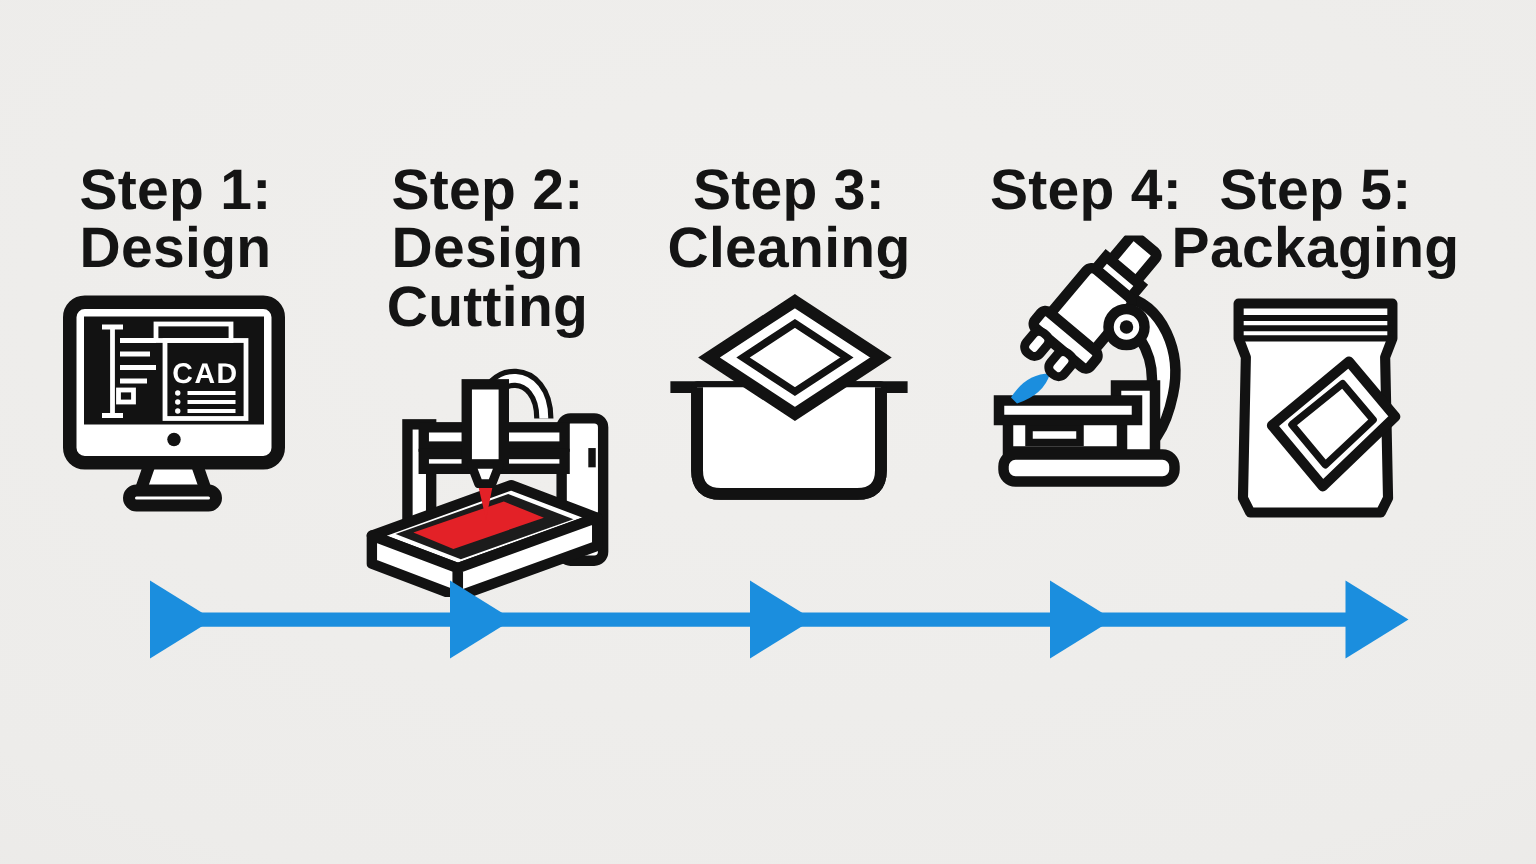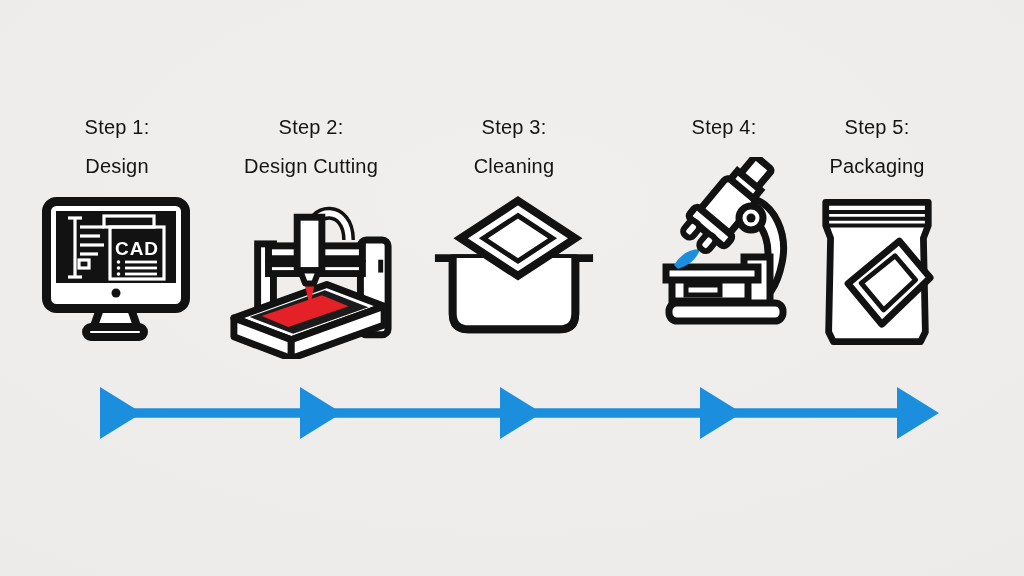--- a/index.html
+++ b/index.html
@@ -2,21 +2,21 @@
 <html><head>
 <meta charset="utf-8">
 <style>
   html,body{margin:0;padding:0;background:#d8d6d4;}
   .stage{
     position:relative;width:1024px;height:576px;overflow:hidden;
     background:radial-gradient(130% 130% at 50% 35%, #f0efed 0%, #edecea 55%, #e7e5e3 100%);
     font-family:"Liberation Sans", sans-serif;
   }
   .step{position:absolute;top:108px;width:220px;text-align:center;}
-  .step-label{font-weight:400;font-size:20px;line-height:39px;color:#141414;letter-spacing:.2px;}
+  .step-label{font-weight:700;font-size:38px;line-height:39px;color:#141414;letter-spacing:.2px;}
   .icon-wrap{height:172px;margin-top:10px;display:flex;justify-content:center;}
   .flow-arrow{position:absolute;left:0;top:378px;}
   .arrow-shape{fill:#1b8ede;}
   .arrow-line{stroke:#1b8ede;stroke-width:9.5;}
   svg .ink-stroke{stroke:#121212;fill:#ffffff;}
   .cad-text{font-family:"Liberation Sans",sans-serif;font-weight:700;font-size:19px;fill:#ffffff;letter-spacing:1px;}
 </style>
 </head>
 <body>
 
@@ -54,21 +54,21 @@
         <g stroke="#ffffff" stroke-width="2.8">
           <path d="M83,66 H115"></path>
             <path d="M83,72 H115"></path>
             <path d="M83,78 H115"></path>
         </g>
         <circle cx="74" cy="97" r="4.5" fill="#121212"></circle>
       </svg>
     </div>
   </div>
 
-  <div class="step" style="left:201px">
+  <div class="step" style="left:215px">
     <div class="step-label">
       <div>Step 2:</div>
       <div>Design Cutting</div>
     </div>
     <div class="icon-wrap">
       <svg width="170" height="163" viewBox="0 0 172 164">
         <path d="M86,38 C86,10 124,8 124,44" fill="none" stroke="#121212" stroke-width="13"></path>
         <path d="M86,38 C86,10 124,8 124,44" fill="none" stroke="#ffffff" stroke-width="6"></path>
         <rect class="ink-stroke" x="32" y="48" width="16" height="72" stroke-width="7"></rect>
         <rect class="ink-stroke" x="136" y="44" width="28" height="96" rx="6" stroke-width="7"></rect>
@@ -80,21 +80,21 @@
         <path d="M36,121 L97,100 L124,111 L63,132 Z" fill="#e32127"></path>
         <path class="ink-stroke" d="M8,123 L8,142 L66,164 L66,145 Z" stroke-width="7" stroke-linejoin="round"></path>
         <path class="ink-stroke" d="M66,145 L66,164 L160,130 L160,111 Z" stroke-width="7" stroke-linejoin="round"></path>
         <path d="M78,82 L91,82 L85,112 Z" fill="#e32127"></path>
         <rect class="ink-stroke" x="72" y="21" width="25" height="54" stroke-width="7"></rect>
         <path class="ink-stroke" d="M75,75 L94,75 L89,88 L80,88 Z" stroke-width="6" stroke-linejoin="round"></path>
       </svg>
     </div>
   </div>
 
-  <div class="step" style="left:404px">
+  <div class="step" style="left:416px">
     <div class="step-label">
       <div>Step 3:</div>
       <div>Cleaning</div>
     </div>
     <div class="icon-wrap">
       <svg width="170" height="142" viewBox="0 0 172 142">
         <path d="M6,62 H166" stroke="#121212" stroke-width="8"></path>
         <path class="ink-stroke" d="M24,62 V118 Q24,134 40,134 H132 Q148,134 148,118 V62 Z" stroke-width="8" stroke-linejoin="round"></path>
         <path d="M28,78 Q34,71 40,78 T52,78 T64,78 T76,78 T88,78 T100,78 T112,78 T124,78 T136,78 T144,78 L144,116 Q144,130 130,130 L42,130 Q28,130 28,116 Z" fill="#1b8ede"></path>
         <path d="M28,90 Q34,83 40,90 T52,90 T64,90 T76,90 T88,90 T100,90 T112,90 T124,90 T136,90 T144,90" fill="none" stroke="#121212" stroke-width="5"></path>

